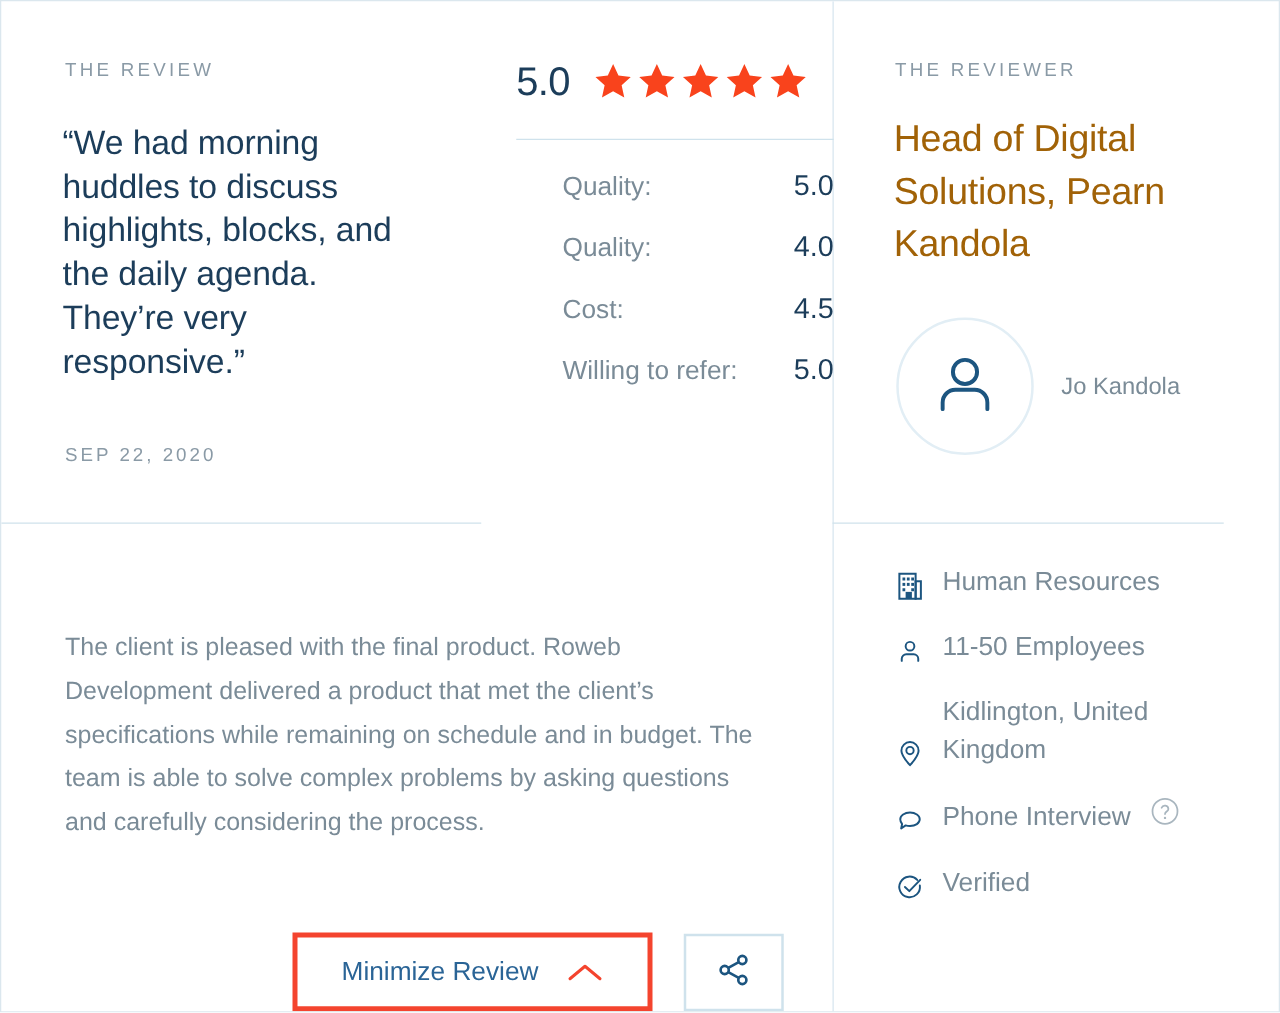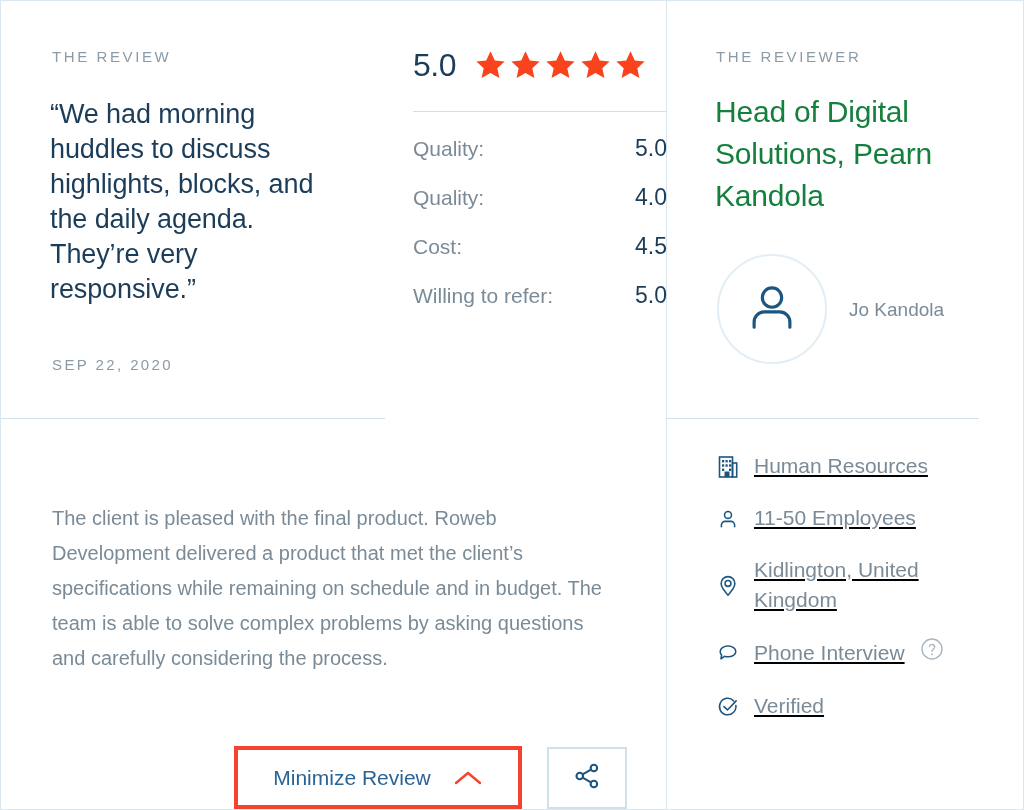--- a/index.html
+++ b/index.html
@@ -120,20 +120,21 @@
   .rating-row {
     display: flex;
     align-items: baseline;
     justify-content: space-between;
     height: 49px;
   }
   .rating-label {
     font-size: 21px;
     color: #7a8b97;
     font-weight: 400;
+    margin-left: 37px;
   }
   .rating-value {
     font-size: 23px;
     color: #1c3d5a;
     font-weight: 400;
   }
 
   
   #feedback-title {
     position: absolute;
@@ -190,21 +191,21 @@
   }
 
   
   #reviewer-title {
     position: absolute;
     left: 714px;
     top: 90px;
     width: 270px;
     font-size: 30px;
     line-height: 42px;
-    color: #15803d;
+    color: #a16207;
     font-weight: 400;
     letter-spacing: -0.2px;
   }
 
   #reviewer-person {
     position: absolute;
     left: 716px;
     top: 253px;
     display: flex;
     align-items: center;
@@ -229,23 +230,22 @@
   }
 
   #meta-list {
     position: absolute;
     left: 714px;
     top: 450px;
     width: 290px;
   }
   .meta-row {
     display: flex;
-    align-items: center;
+    align-items: flex-end;
     margin-bottom: 22px;
-    text-decoration: underline;
   }
   .meta-icon {
     width: 26px;
     flex: 0 0 26px;
     display: flex;
     align-items: flex-start;
     justify-content: center;
     padding-top: 2px;
   }
   .meta-icon svg { display: block; }

